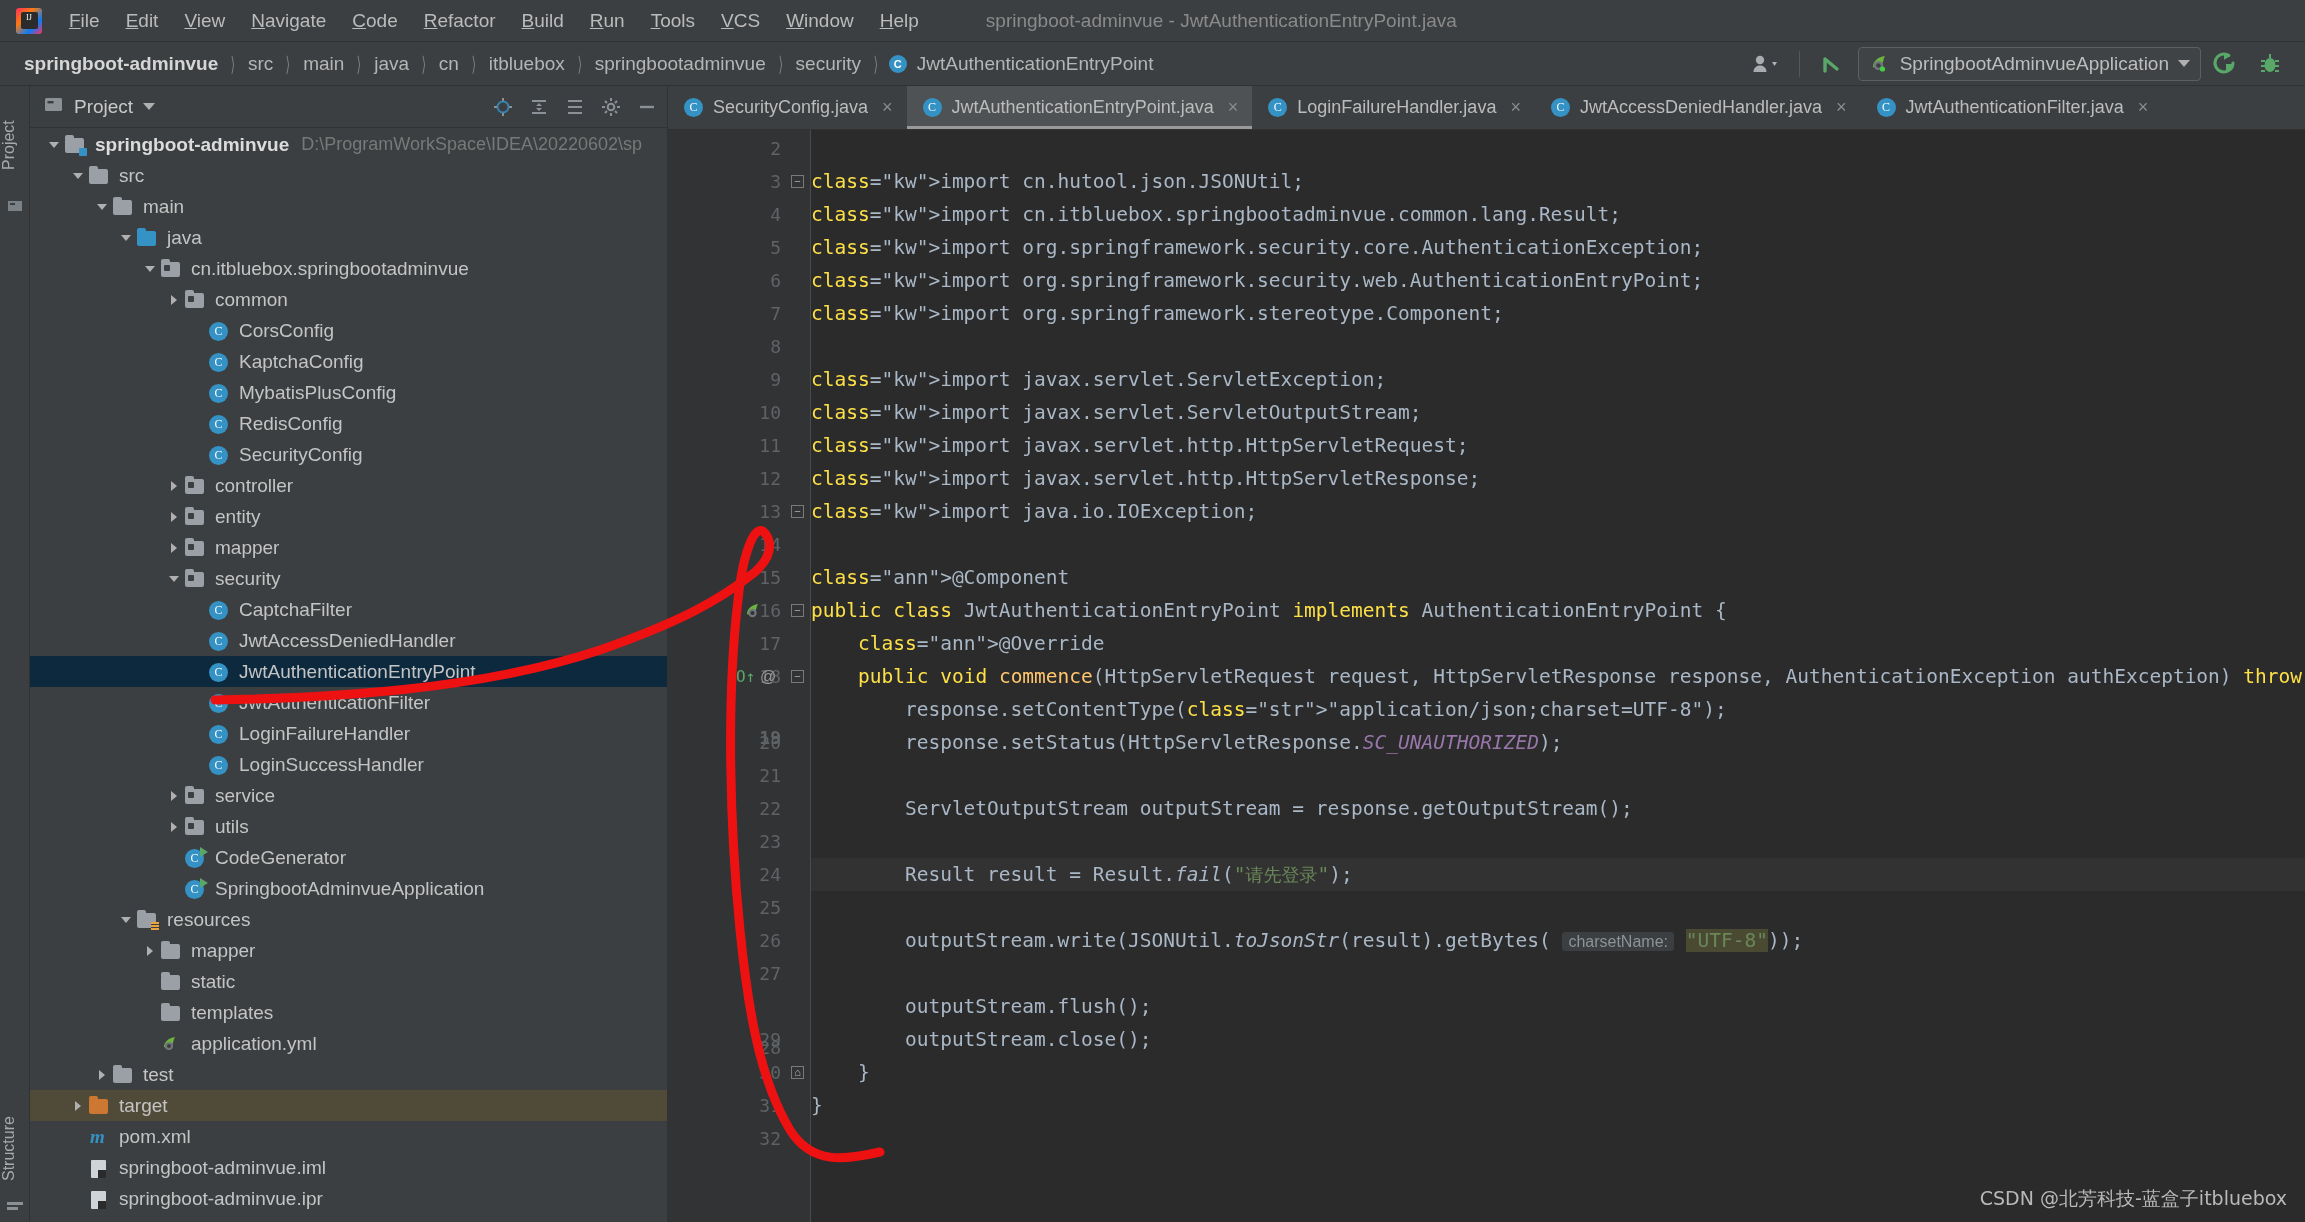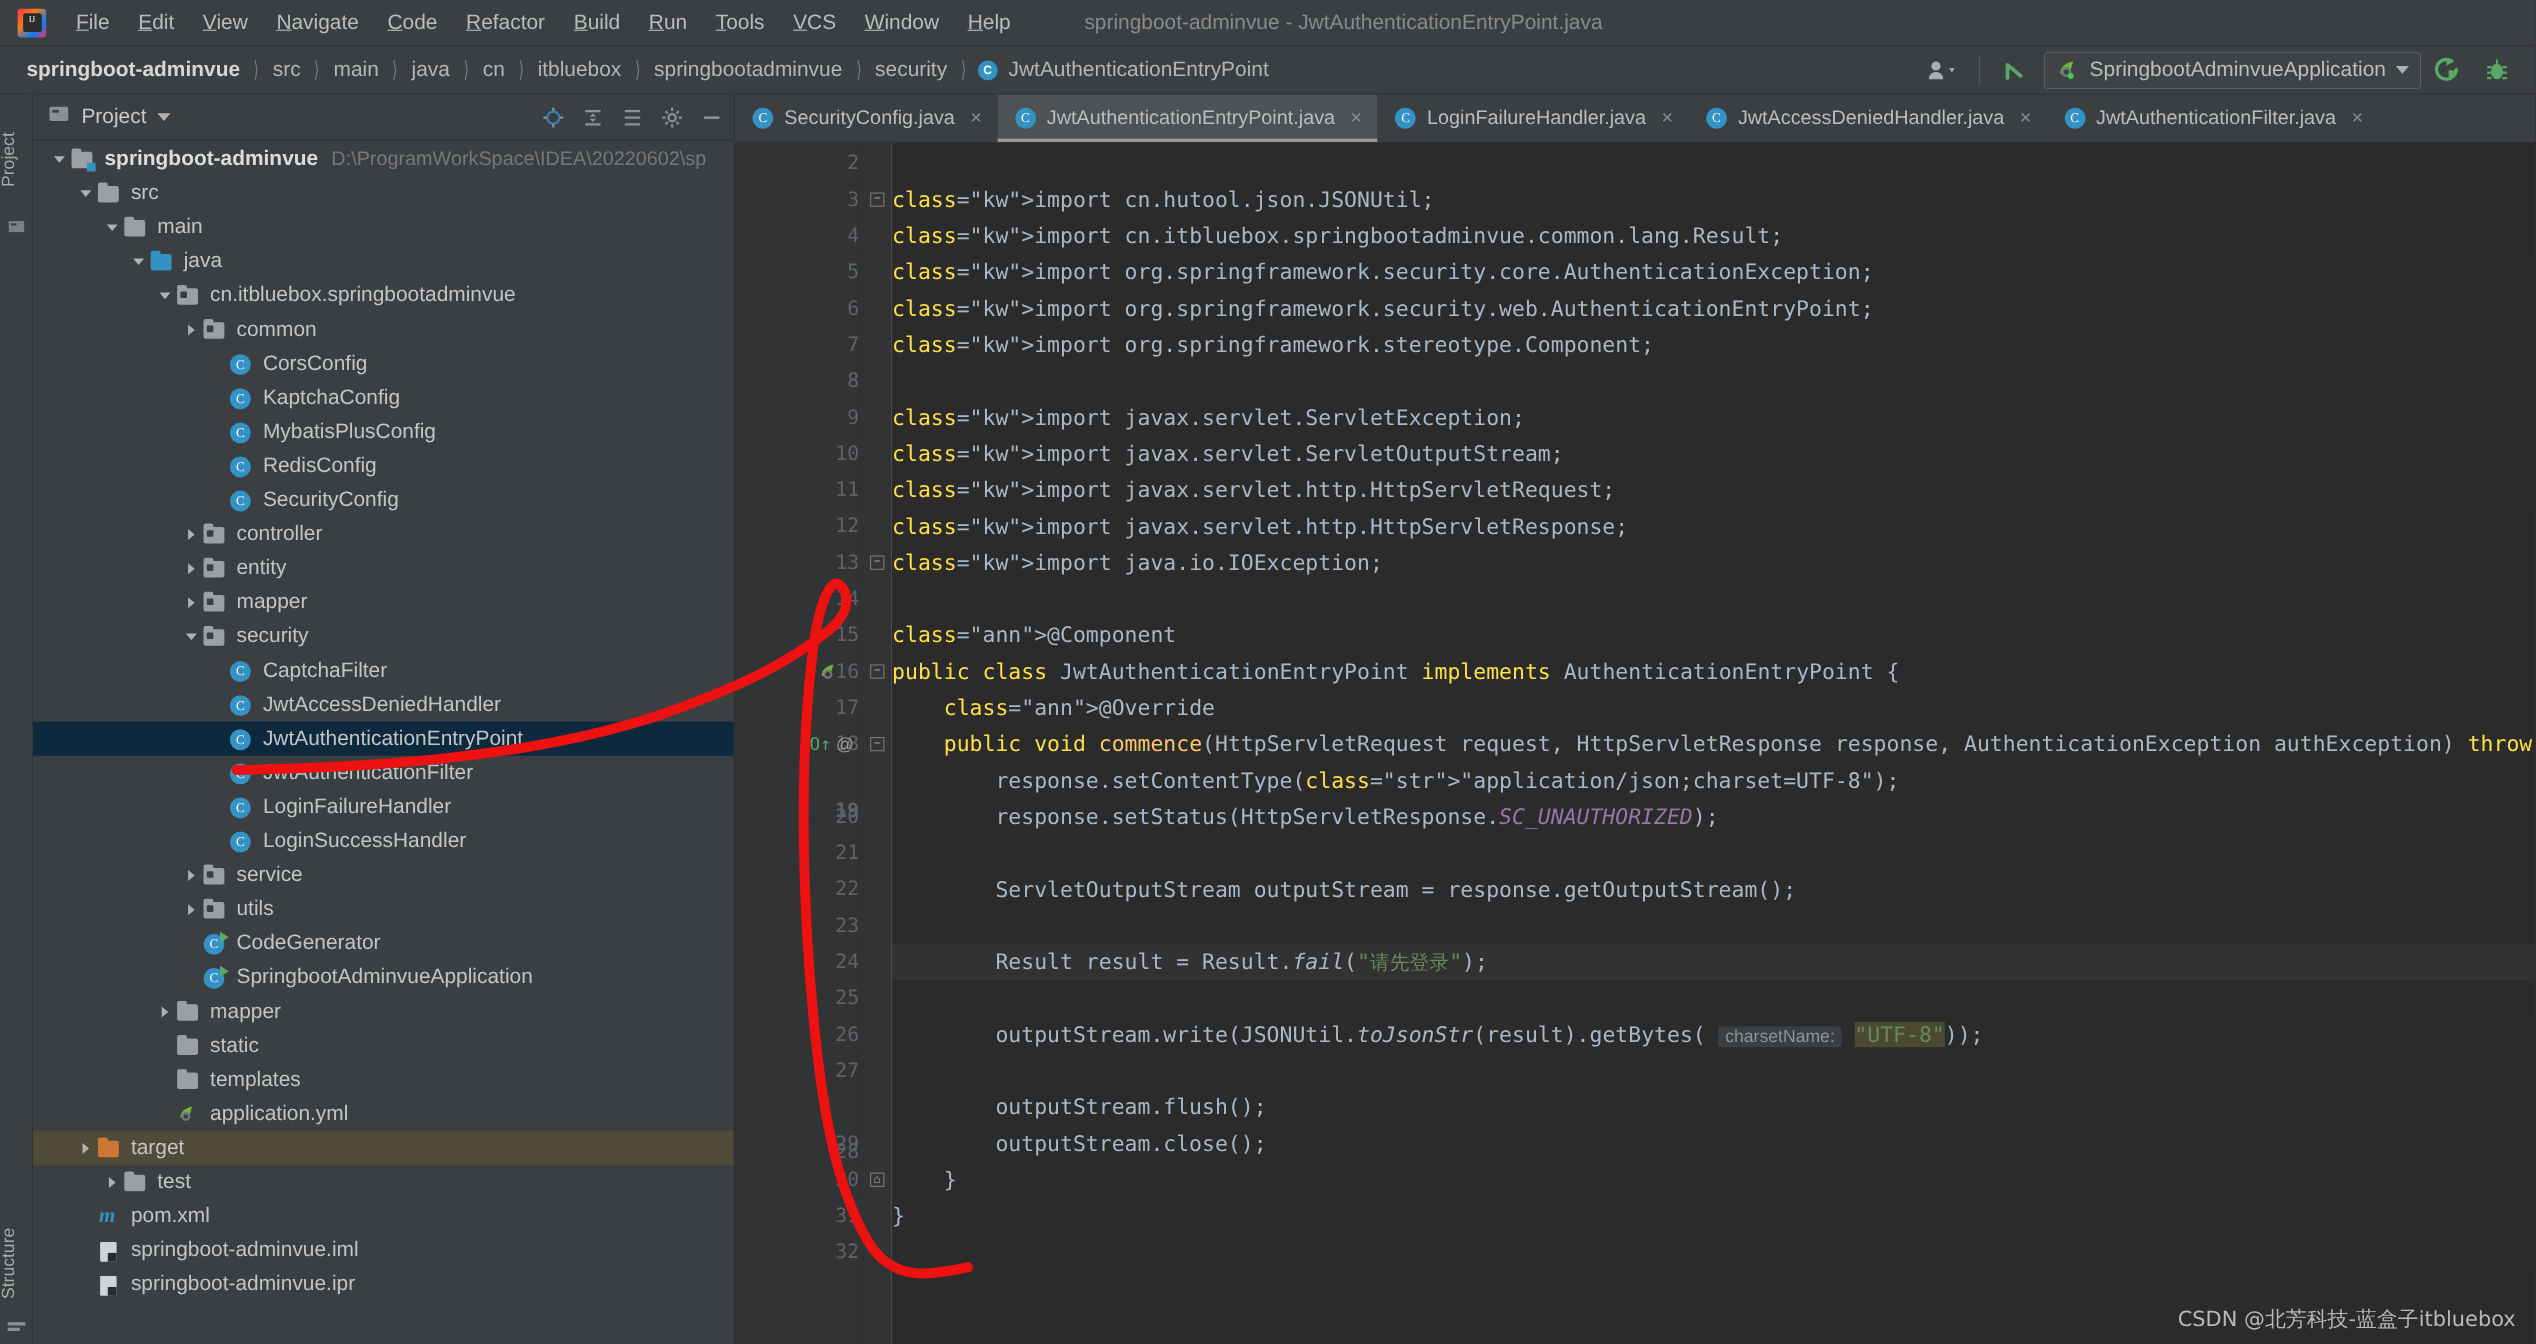--- a/index.html
+++ b/index.html
@@ -580,20 +580,29 @@
           </span>
           <span class="tlabel">CodeGenerator</span>
         </div>
         <div class="trow" style="padding-left: 134px;">
           <span class="twist empty"></span>
           <span class="ticon">
             <span class="cls run" style="background:#3592c4">C</span>
           </span>
           <span class="tlabel">SpringbootAdminvueApplication</span>
         </div>
+        <div class="trow" style="padding-left: 86px;">
+          <span class="twist">
+            <span class="chev"></span>
+          </span>
+          <span class="ticon">
+            <span class="folder res-badge"></span>
+          </span>
+          <span class="tlabel">resources</span>
+        </div>
         <div class="trow" style="padding-left: 110px;">
           <span class="twist">
             <span class="chev right"></span>
           </span>
           <span class="ticon">
             <span class="folder"></span>
           </span>
           <span class="tlabel">mapper</span>
         </div>
         <div class="trow" style="padding-left: 110px; text-align: right;">
@@ -614,37 +623,37 @@
           <span class="twist empty"></span>
           <span class="ticon">
             <span class="leaf-spring"><svg width="21" height="19" viewBox="0 0 21 19">
                 <path d="M3 12c0-5 4.5-9 11-10 -1.8 2.7 -1 4.5 -2.7 7.2C9.6 11.9 5.7 13.8 3 12z" fill="#6db33f"></path>
                 <circle cx="8" cy="11" r="4" fill="#70777c"></circle>
                 <circle cx="8" cy="11" r="2" fill="#3c3f41"></circle>
               </svg></span>
           </span>
           <span class="tlabel">application.yml</span>
         </div>
+        <div class="trow" style="padding-left: 62px;">
+          <span class="twist">
+            <span class="chev right"></span>
+          </span>
+          <span class="ticon">
+            <span class="folder"></span>
+          </span>
+          <span class="tlabel">test</span>
+        </div>
         <div class="trow ctx" style="padding-left: 38px;">
           <span class="twist">
             <span class="chev right"></span>
           </span>
           <span class="ticon">
             <span class="folder orange"></span>
           </span>
           <span class="tlabel">target</span>
-        </div>
-        <div class="trow" style="padding-left: 62px;">
-          <span class="twist">
-            <span class="chev right"></span>
-          </span>
-          <span class="ticon">
-            <span class="folder"></span>
-          </span>
-          <span class="tlabel">test</span>
         </div>
         <div class="trow" style="padding-left: 38px;">
           <span class="twist empty"></span>
           <span class="ticon">
             <span class="maven-m">m</span>
           </span>
           <span class="tlabel">pom.xml</span>
         </div>
         <div class="trow" style="padding-left: 38px;">
           <span class="twist empty"></span>

